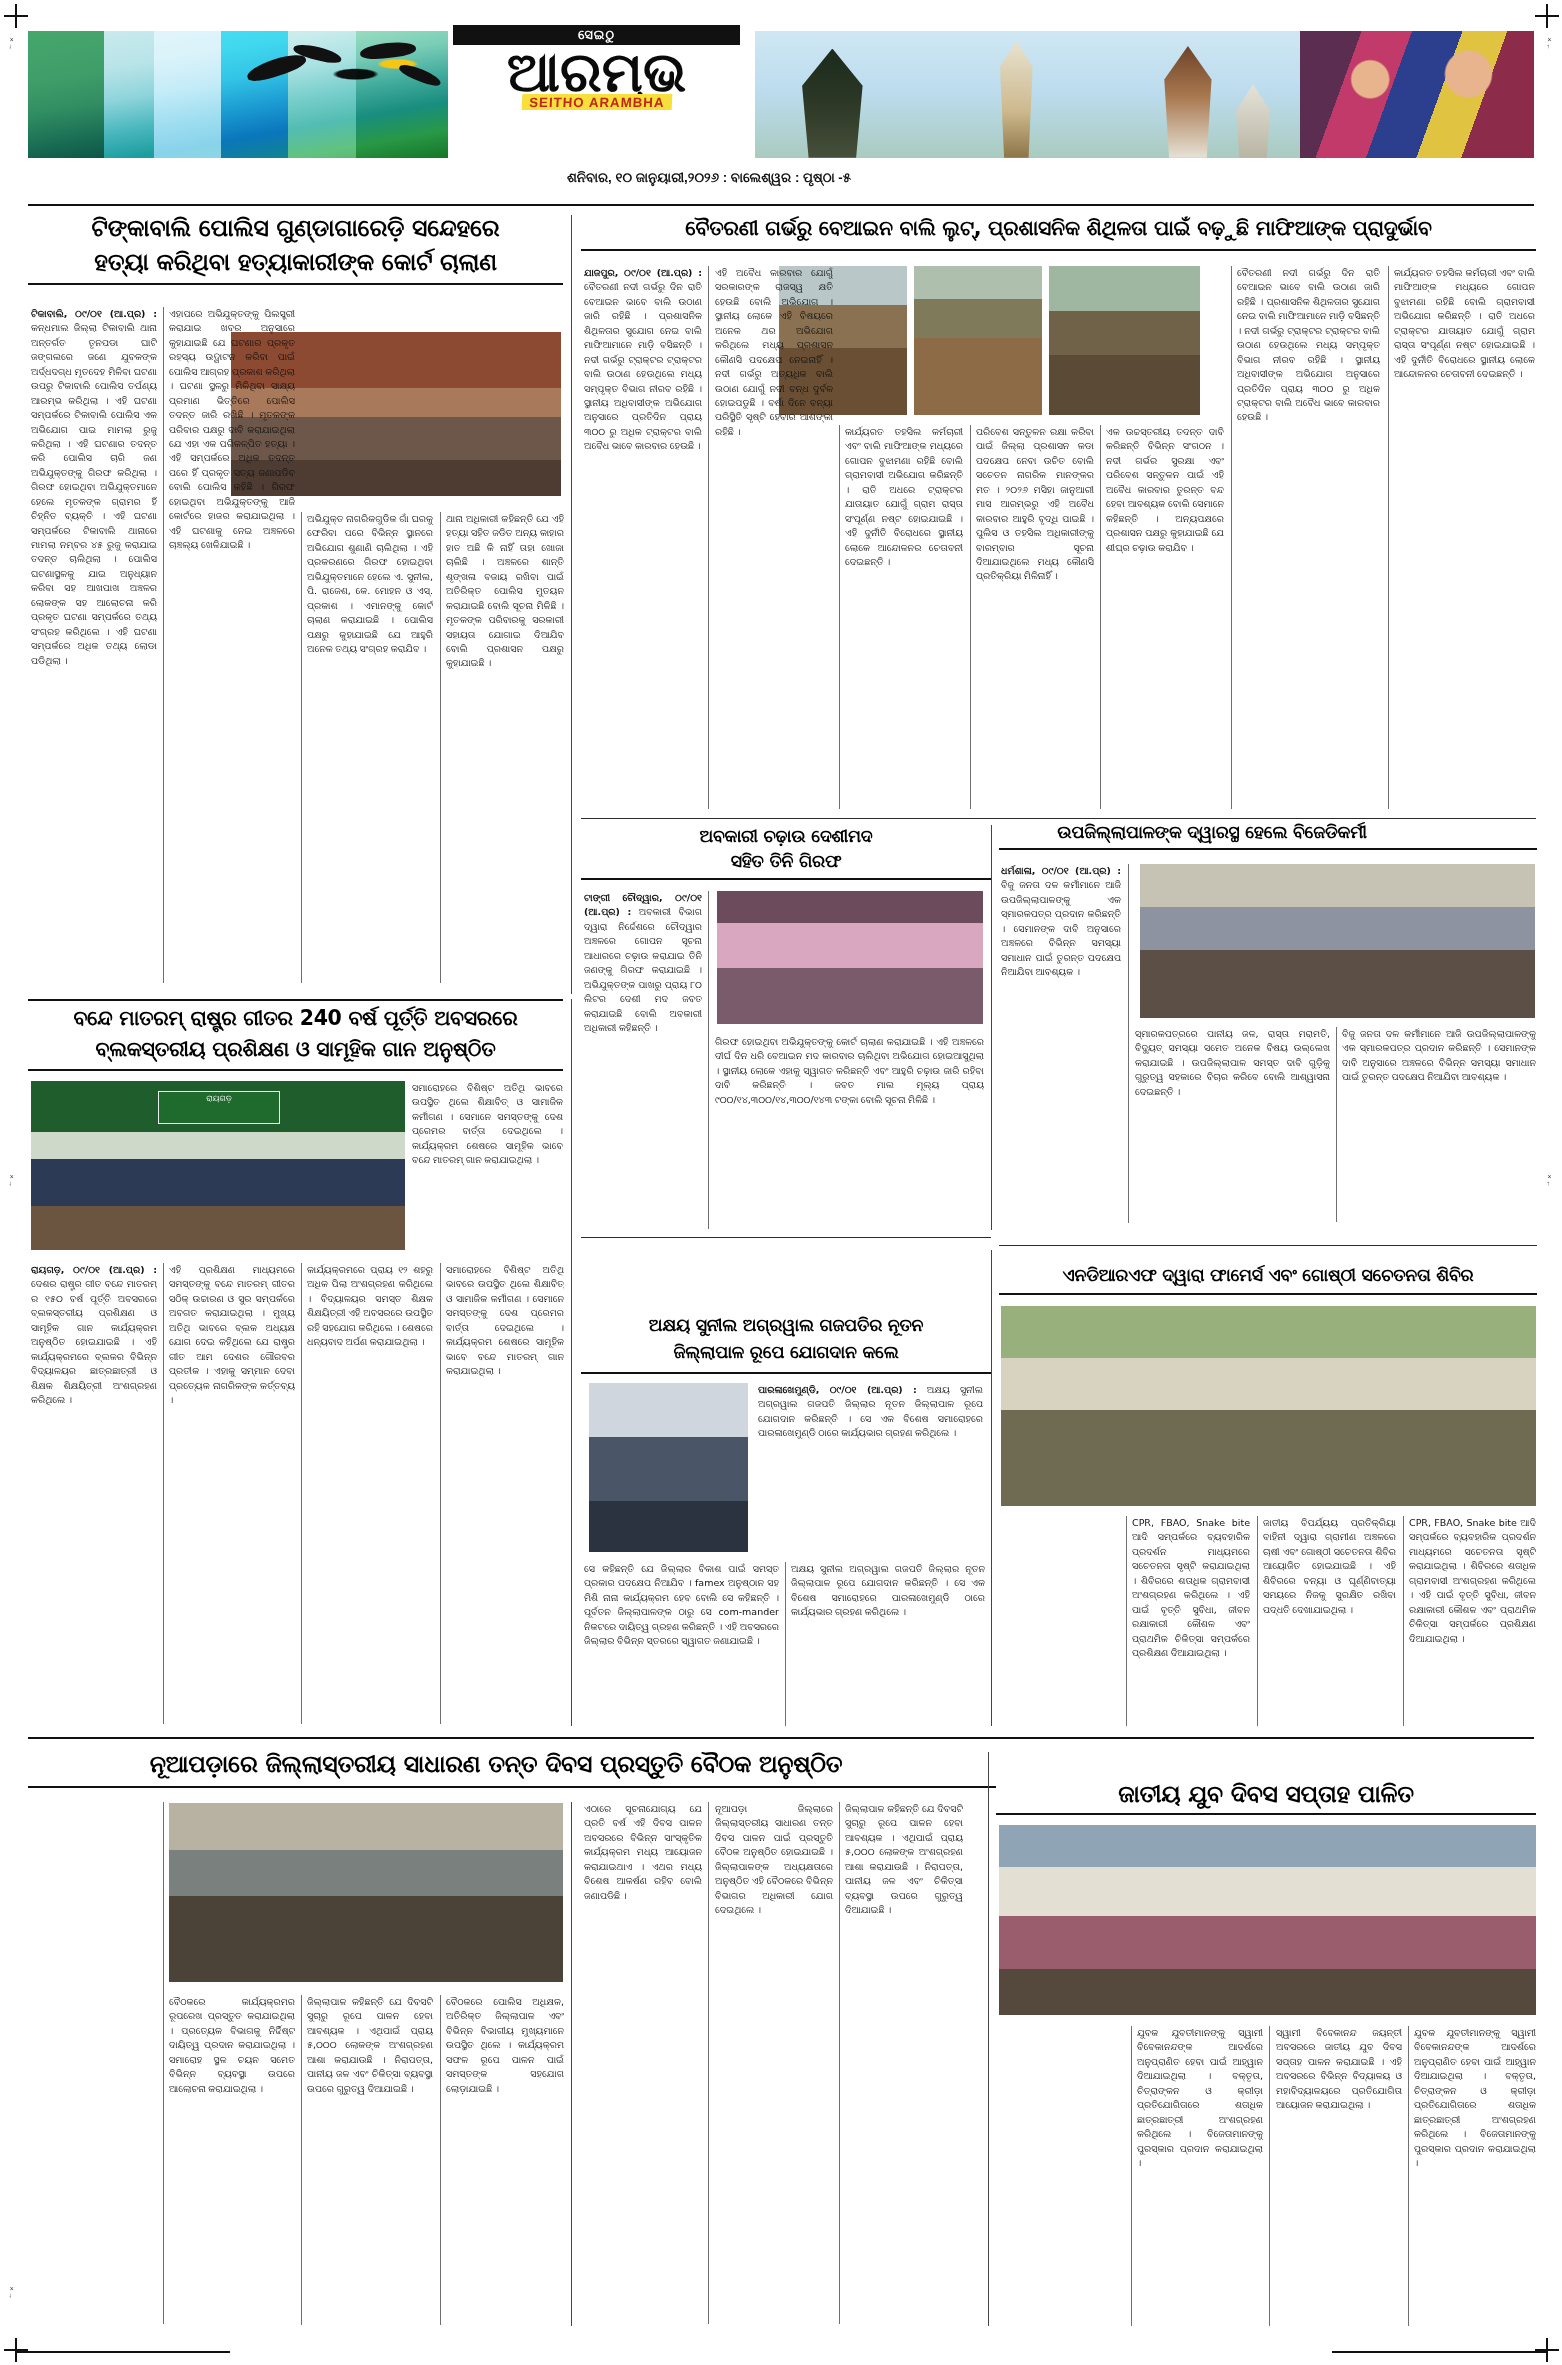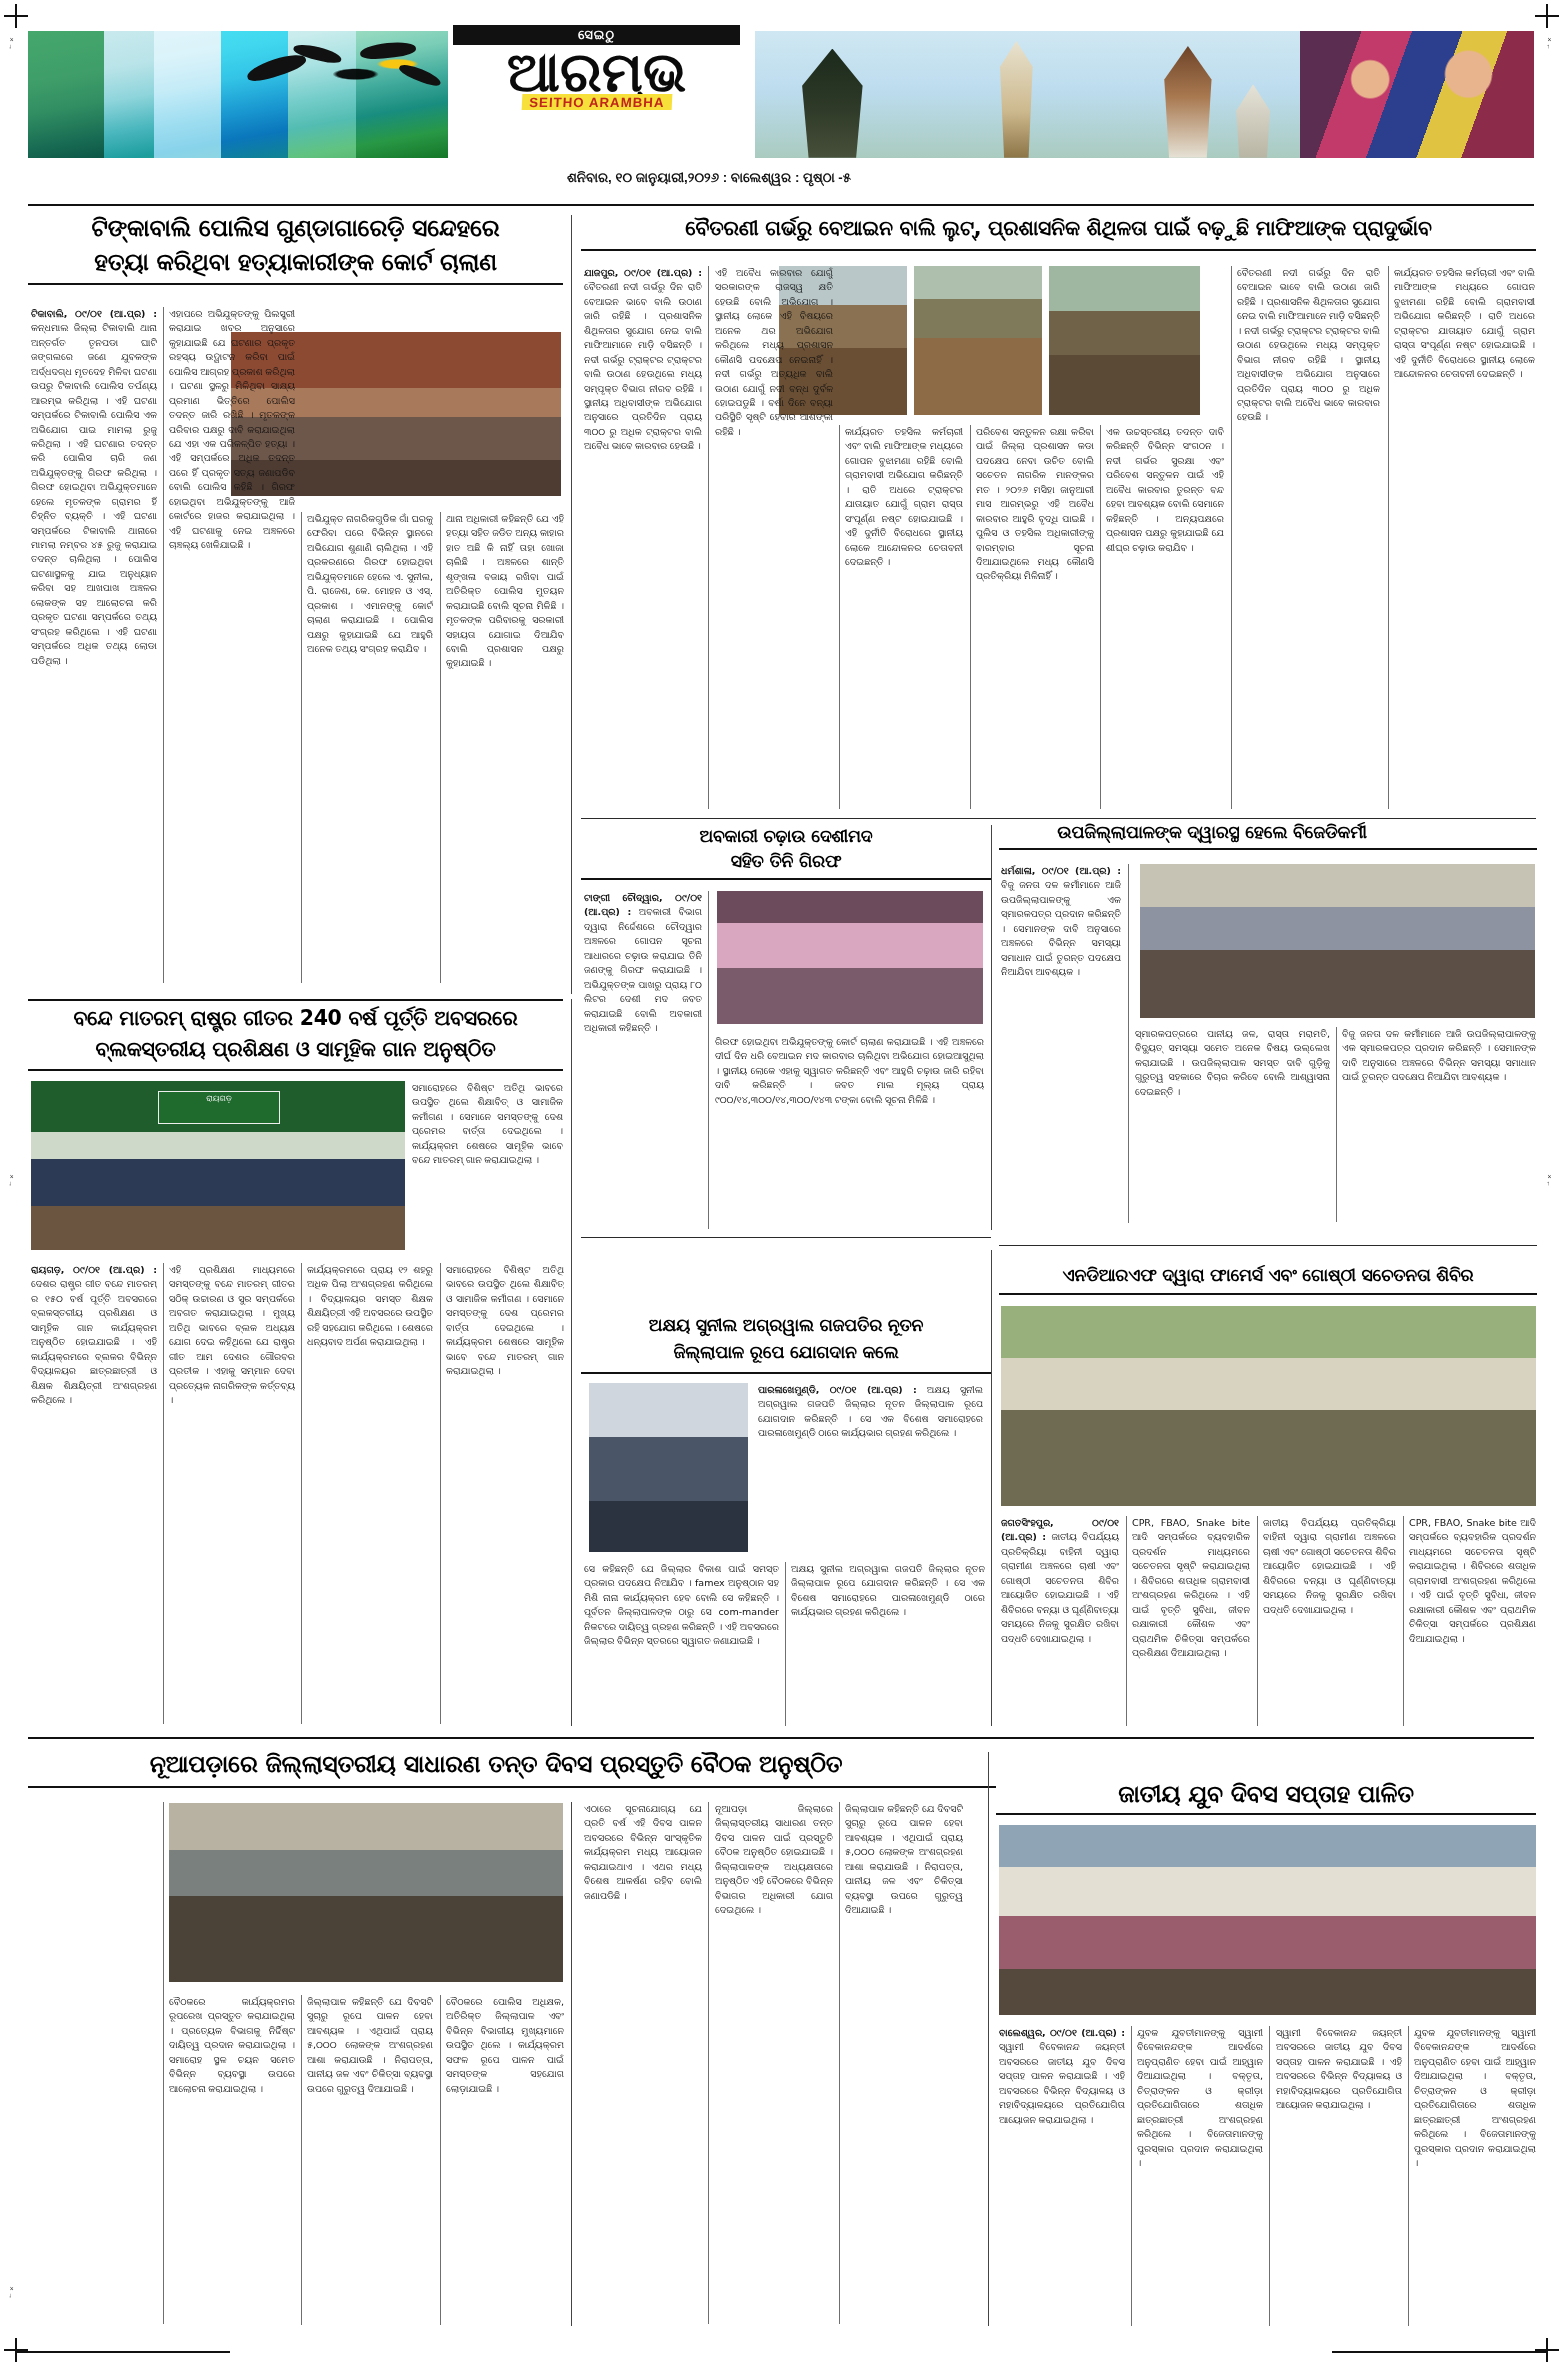--- a/index.html
+++ b/index.html
@@ -261,24 +261,20 @@
   <div class="vr" style="left:785px;top:1562px;height:164px;"></div>
   <div class="col" style="left:791px;top:1562px;width:194px;height:164px;">ଅକ୍ଷୟ ସୁନୀଲ ଅଗ୍ରୱାଲ ଗଜପତି ଜିଲ୍ଲାର ନୂତନ ଜିଲ୍ଲାପାଳ ରୂପେ ଯୋଗଦାନ କରିଛନ୍ତି । ସେ ଏକ ବିଶେଷ ସମାରୋହରେ ପାରଳାଖେମୁଣ୍ଡି ଠାରେ କାର୍ଯ୍ୟଭାର ଗ୍ରହଣ କରିଥିଲେ ।</div>
 
   <div class="vr" style="left:991px;top:1250px;height:476px;background:#444;"></div>
 
   <div class="hl hl-md" style="position:absolute;left:999px;top:1265px;width:538px;">ଏନଡିଆରଏଫ ଦ୍ୱାରା ଫାମେର୍ସ ଏବଂ ଗୋଷ୍ଠୀ ସଚେତନତା ଶିବିର</div>
   <div class="hr2" style="left:999px;top:1293px;width:538px;"></div>
 
   <div class="photo ph-ndrf" style="left:1001px;top:1306px;width:535px;height:200px;"></div>
 
-  <div class="col" style="left:1001px;top:1516px;width:118px;height:210px;">
-    <b>ଜଗତସିଂହପୁର, ୦୯/୦୧ (ଆ.ପ୍ର) :</b>
-    <span>ଜାତୀୟ ବିପର୍ଯ୍ୟୟ ପ୍ରତିକ୍ରିୟା ବାହିନୀ ଦ୍ୱାରା ଗ୍ରାମୀଣ ଅଞ୍ଚଳରେ ଚାଷୀ ଏବଂ ଗୋଷ୍ଠୀ ସଚେତନତା ଶିବିର ଆୟୋଜିତ ହୋଇଯାଇଛି । ଏହି ଶିବିରରେ ବନ୍ୟା ଓ ଘୂର୍ଣ୍ଣିବାତ୍ୟା ସମୟରେ ନିଜକୁ ସୁରକ୍ଷିତ ରଖିବା ପଦ୍ଧତି ଦେଖାଯାଇଥିଲା ।</span>
-  </div>
   <div class="vr" style="left:1126px;top:1516px;height:210px;"></div>
   <div class="col" style="left:1132px;top:1516px;width:118px;height:210px;">CPR, FBAO, Snake bite ଆଦି ସମ୍ପର୍କରେ ବ୍ୟବହାରିକ ପ୍ରଦର୍ଶନ ମାଧ୍ୟମରେ ସଚେତନତା ସୃଷ୍ଟି କରାଯାଇଥିଲା । ଶିବିରରେ ଶତାଧିକ ଗ୍ରାମବାସୀ ଅଂଶଗ୍ରହଣ କରିଥିଲେ । ଏହି ପାଇଁ ବୃତ୍ତି ସୁବିଧା, ଜୀବନ ରକ୍ଷାକାରୀ କୌଶଳ ଏବଂ ପ୍ରାଥମିକ ଚିକିତ୍ସା ସମ୍ପର୍କରେ ପ୍ରଶିକ୍ଷଣ ଦିଆଯାଇଥିଲା ।</div>
   <div class="vr" style="left:1257px;top:1516px;height:210px;"></div>
   <div class="col" style="left:1263px;top:1516px;width:133px;height:210px;">ଜାତୀୟ ବିପର୍ଯ୍ୟୟ ପ୍ରତିକ୍ରିୟା ବାହିନୀ ଦ୍ୱାରା ଗ୍ରାମୀଣ ଅଞ୍ଚଳରେ ଚାଷୀ ଏବଂ ଗୋଷ୍ଠୀ ସଚେତନତା ଶିବିର ଆୟୋଜିତ ହୋଇଯାଇଛି । ଏହି ଶିବିରରେ ବନ୍ୟା ଓ ଘୂର୍ଣ୍ଣିବାତ୍ୟା ସମୟରେ ନିଜକୁ ସୁରକ୍ଷିତ ରଖିବା ପଦ୍ଧତି ଦେଖାଯାଇଥିଲା ।</div>
   <div class="vr" style="left:1403px;top:1516px;height:210px;"></div>
   <div class="col" style="left:1409px;top:1516px;width:127px;height:210px;">CPR, FBAO, Snake bite ଆଦି ସମ୍ପର୍କରେ ବ୍ୟବହାରିକ ପ୍ରଦର୍ଶନ ମାଧ୍ୟମରେ ସଚେତନତା ସୃଷ୍ଟି କରାଯାଇଥିଲା । ଶିବିରରେ ଶତାଧିକ ଗ୍ରାମବାସୀ ଅଂଶଗ୍ରହଣ କରିଥିଲେ । ଏହି ପାଇଁ ବୃତ୍ତି ସୁବିଧା, ଜୀବନ ରକ୍ଷାକାରୀ କୌଶଳ ଏବଂ ପ୍ରାଥମିକ ଚିକିତ୍ସା ସମ୍ପର୍କରେ ପ୍ରଶିକ୍ଷଣ ଦିଆଯାଇଥିଲା ।</div>
 
   <div class="hr2" style="left:28px;top:1737px;width:1506px;"></div>
   <div class="hl hl-xl" style="position:absolute;left:12px;top:1751px;width:968px;">ନୂଆପଡ଼ାରେ ଜିଲ୍ଲାସ୍ତରୀୟ ସାଧାରଣ ତନ୍ତ ଦିବସ ପ୍ରସ୍ତୁତି ବୈଠକ ଅନୁଷ୍ଠିତ</div>
   <div class="hr2" style="left:28px;top:1786px;width:968px;"></div>
@@ -297,24 +293,20 @@
   <div class="col" style="left:715px;top:1802px;width:118px;height:522px;">ନୂଆପଡ଼ା ଜିଲ୍ଲାରେ ଜିଲ୍ଲାସ୍ତରୀୟ ସାଧାରଣ ତନ୍ତ ଦିବସ ପାଳନ ପାଇଁ ପ୍ରସ୍ତୁତି ବୈଠକ ଅନୁଷ୍ଠିତ ହୋଇଯାଇଛି । ଜିଲ୍ଲାପାଳଙ୍କ ଅଧ୍ୟକ୍ଷତାରେ ଅନୁଷ୍ଠିତ ଏହି ବୈଠକରେ ବିଭିନ୍ନ ବିଭାଗର ଅଧିକାରୀ ଯୋଗ ଦେଇଥିଲେ ।</div>
   <div class="vr" style="left:839px;top:1802px;height:522px;"></div>
   <div class="col" style="left:845px;top:1802px;width:118px;height:522px;">ଜିଲ୍ଲାପାଳ କହିଛନ୍ତି ଯେ ଦିବସଟି ସୁଚାରୁ ରୂପେ ପାଳନ ହେବା ଆବଶ୍ୟକ । ଏଥିପାଇଁ ପ୍ରାୟ ୫,୦୦୦ ଲୋକଙ୍କ ଅଂଶଗ୍ରହଣ ଆଶା କରାଯାଉଛି । ନିରାପତ୍ତା, ପାନୀୟ ଜଳ ଏବଂ ଚିକିତ୍ସା ବ୍ୟବସ୍ଥା ଉପରେ ଗୁରୁତ୍ୱ ଦିଆଯାଇଛି ।</div>
   <div class="vr" style="left:988px;top:1752px;height:574px;background:#444;"></div>
 
   <div class="hl hl-xl" style="position:absolute;left:996px;top:1781px;width:540px;">ଜାତୀୟ ଯୁବ ଦିବସ ସପ୍ତାହ ପାଳିତ</div>
   <div class="hr2" style="left:996px;top:1813px;width:540px;"></div>
 
   <div class="photo ph-youth" style="left:999px;top:1825px;width:537px;height:190px;"></div>
 
-  <div class="col" style="left:999px;top:2026px;width:126px;height:300px;">
-    <b>ବାଲେଶ୍ୱର, ୦୯/୦୧ (ଆ.ପ୍ର) :</b>
-    <span>ସ୍ୱାମୀ ବିବେକାନନ୍ଦ ଜୟନ୍ତୀ ଅବସରରେ ଜାତୀୟ ଯୁବ ଦିବସ ସପ୍ତାହ ପାଳନ କରାଯାଇଛି । ଏହି ଅବସରରେ ବିଭିନ୍ନ ବିଦ୍ୟାଳୟ ଓ ମହାବିଦ୍ୟାଳୟରେ ପ୍ରତିଯୋଗିତା ଆୟୋଜନ କରାଯାଇଥିଲା ।</span>
-  </div>
   <div class="vr" style="left:1131px;top:2026px;height:300px;"></div>
   <div class="col" style="left:1137px;top:2026px;width:126px;height:300px;">ଯୁବକ ଯୁବତୀମାନଙ୍କୁ ସ୍ୱାମୀ ବିବେକାନନ୍ଦଙ୍କ ଆଦର୍ଶରେ ଅନୁପ୍ରାଣିତ ହେବା ପାଇଁ ଆହ୍ୱାନ ଦିଆଯାଇଥିଲା । ବକ୍ତୃତା, ଚିତ୍ରାଙ୍କନ ଓ କ୍ରୀଡ଼ା ପ୍ରତିଯୋଗିତାରେ ଶତାଧିକ ଛାତ୍ରଛାତ୍ରୀ ଅଂଶଗ୍ରହଣ କରିଥିଲେ । ବିଜେତାମାନଙ୍କୁ ପୁରସ୍କାର ପ୍ରଦାନ କରାଯାଇଥିଲା ।</div>
   <div class="vr" style="left:1269px;top:2026px;height:300px;"></div>
   <div class="col" style="left:1276px;top:2026px;width:126px;height:300px;">ସ୍ୱାମୀ ବିବେକାନନ୍ଦ ଜୟନ୍ତୀ ଅବସରରେ ଜାତୀୟ ଯୁବ ଦିବସ ସପ୍ତାହ ପାଳନ କରାଯାଇଛି । ଏହି ଅବସରରେ ବିଭିନ୍ନ ବିଦ୍ୟାଳୟ ଓ ମହାବିଦ୍ୟାଳୟରେ ପ୍ରତିଯୋଗିତା ଆୟୋଜନ କରାଯାଇଥିଲା ।</div>
   <div class="vr" style="left:1408px;top:2026px;height:300px;"></div>
   <div class="col" style="left:1414px;top:2026px;width:122px;height:300px;">ଯୁବକ ଯୁବତୀମାନଙ୍କୁ ସ୍ୱାମୀ ବିବେକାନନ୍ଦଙ୍କ ଆଦର୍ଶରେ ଅନୁପ୍ରାଣିତ ହେବା ପାଇଁ ଆହ୍ୱାନ ଦିଆଯାଇଥିଲା । ବକ୍ତୃତା, ଚିତ୍ରାଙ୍କନ ଓ କ୍ରୀଡ଼ା ପ୍ରତିଯୋଗିତାରେ ଶତାଧିକ ଛାତ୍ରଛାତ୍ରୀ ଅଂଶଗ୍ରହଣ କରିଥିଲେ । ବିଜେତାମାନଙ୍କୁ ପୁରସ୍କାର ପ୍ରଦାନ କରାଯାଇଥିଲା ।</div>
 
 </div>
 
 

